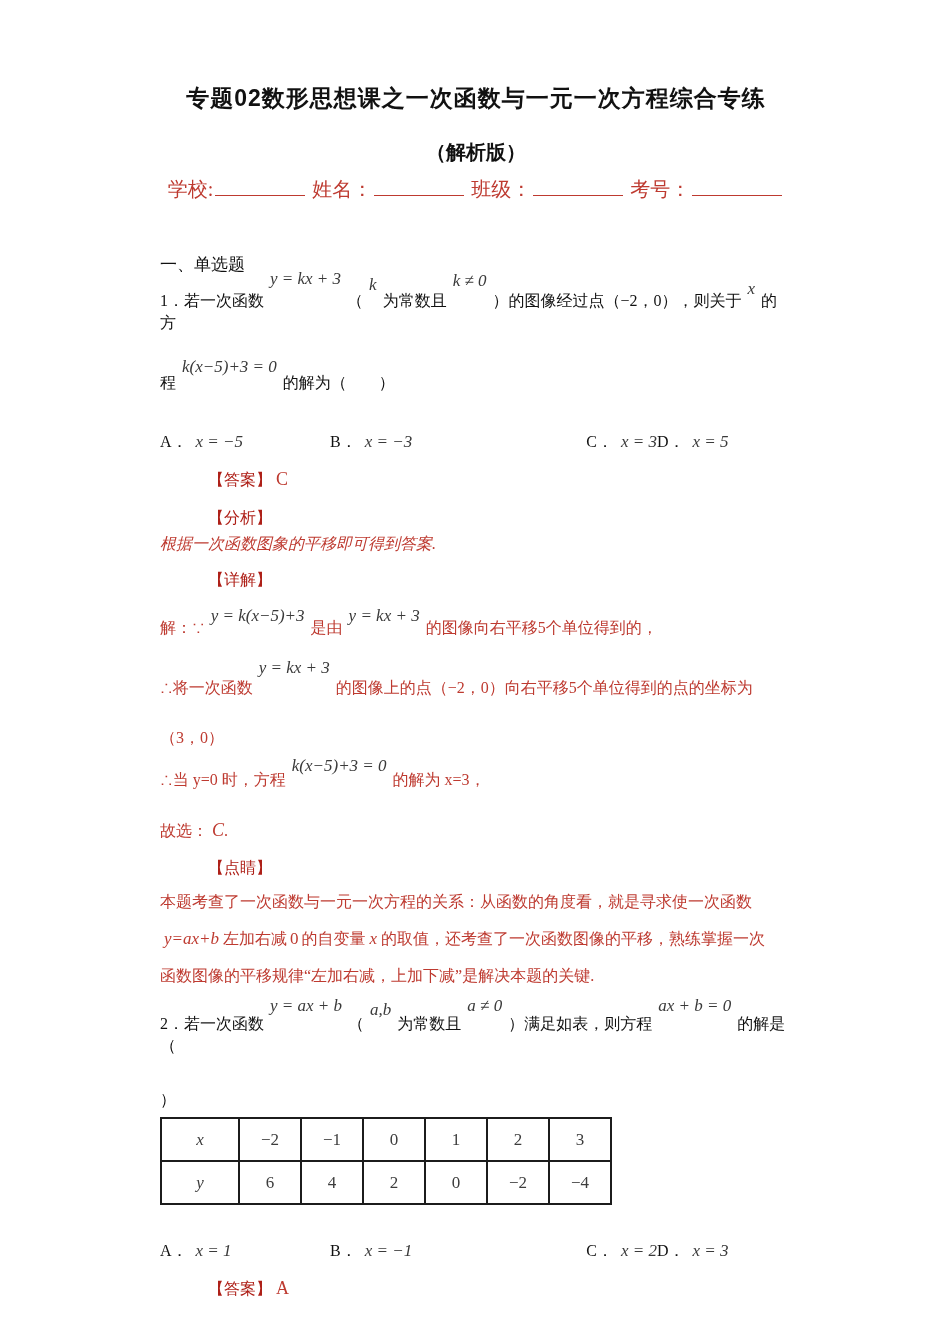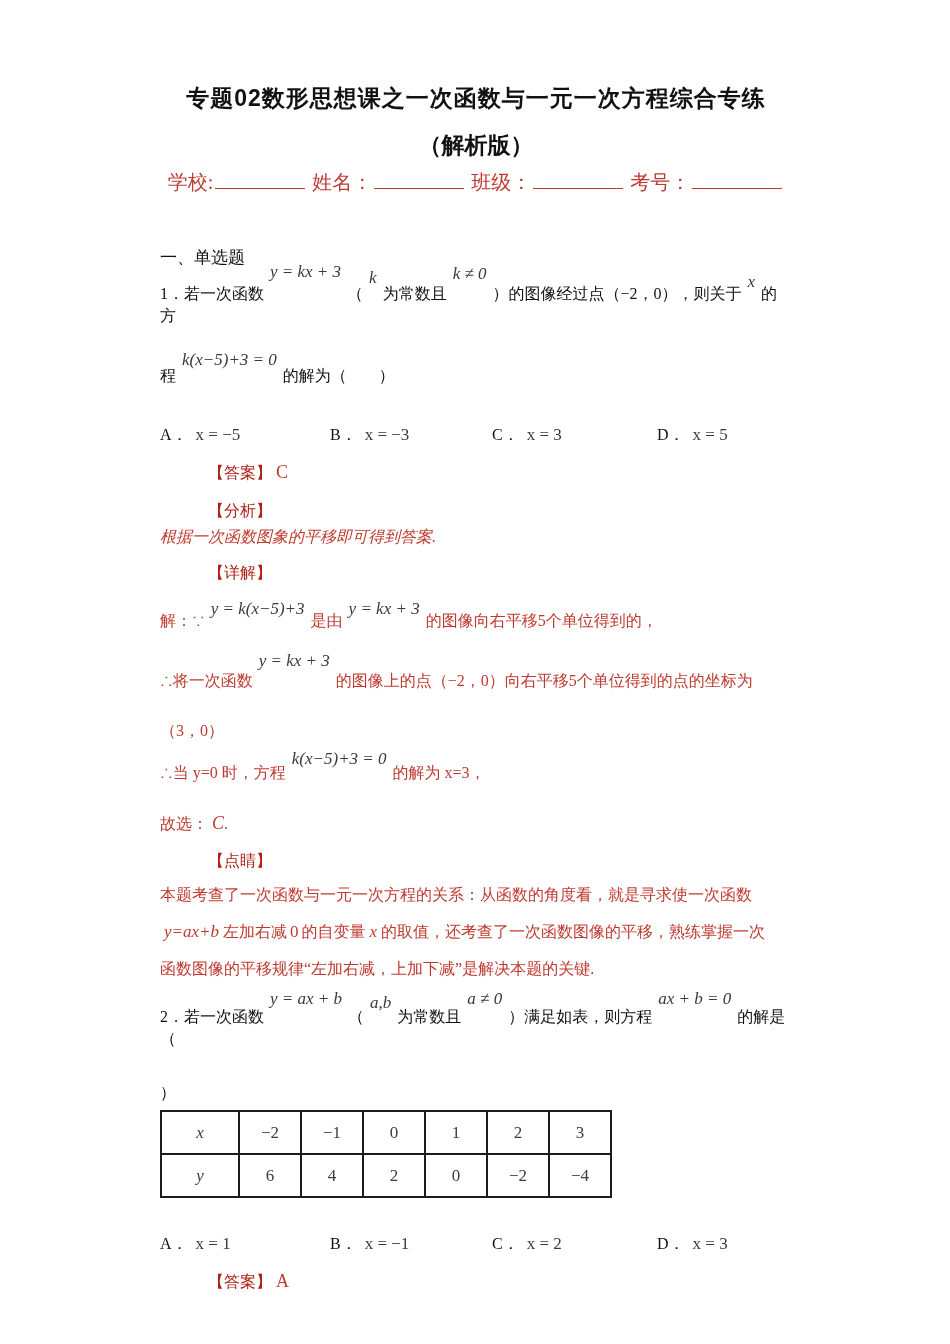--- a/index.html
+++ b/index.html
@@ -11,37 +11,37 @@
   *{box-sizing:border-box;}
   html,body{margin:0;padding:0;}
   body{
     width:950px;height:1344px;background:#ffffff;
     font-family:"Liberation Serif","DejaVu Serif",serif;
     color:var(--ink);
   }
   .page{position:relative;width:950px;height:1344px;overflow:hidden;padding:84px 158px 0 160px;}
   .title{text-align:center;font-size:23px;font-weight:bold;line-height:28px;
          font-family:"Liberation Sans","DejaVu Sans",sans-serif;letter-spacing:1px;}
-  .subtitle{text-align:center;font-size:23px;font-weight:bold;margin-top:19px;line-height:28px;
+  .subtitle{text-align:center;font-size:20px;font-weight:bold;margin-top:26px;line-height:28px;
             font-family:"Liberation Sans","DejaVu Sans",sans-serif;}
   .info{margin-top:12px;text-align:center;color:var(--red-body);font-size:20px;line-height:22px;}
   .blank{display:inline-block;width:90px;height:15px;border-bottom:1px solid currentColor;margin:0 2px;}
   .section-heading{margin-top:54px;font-size:17px;line-height:22px;}
   .line{font-size:16px;line-height:22px;}
   .m{font-style:italic;color:var(--math);font-size:17px;display:inline-block;position:relative;margin:0 6px;white-space:nowrap;}
   .mred{font-style:italic;color:var(--red-body);font-size:17px;margin:0 4px;}
   .mnum{color:var(--red-body);font-size:17px;margin:0 3px;}
   .r12{top:-12px;} .r14{top:-14px;} .r16{top:-16px;} .r18{top:-18px;} .r20{top:-20px;} .r24{top:-22px;}
   .red{color:var(--red-body);}
   .hdr{color:var(--red-hdr);margin-left:48px;}
   .ansletter{color:var(--red-body);font-size:18px;margin-left:4px;}
   .ansletter-it{color:var(--red-body);font-size:18px;font-style:italic;margin-left:4px;}
   .options{display:flex;font-size:16px;line-height:24px;}
-  .opt-a{width:170px;} .opt-b{width:162px;} .opt-c{width:165px;} .opt-d{flex:1;}
-  .ov{color:var(--math);font-size:17px;margin-left:8px;white-space:nowrap;}
+  .opt-a{width:170px;} .opt-b{width:162px;} .opt-c{width:165px;text-align:right;} .opt-d{flex:1;}
+  .ov{font-style:italic;color:var(--math);font-size:17px;margin-left:8px;white-space:nowrap;}
   .qtable{border-collapse:collapse;margin-top:6px;}
   .qtable td{border:2px solid #1c1c1c;width:62px;height:43px;text-align:center;
              font-size:17px;color:#3d3d3d;padding:0;}
   .qtable td.colhead{width:78px;font-style:italic;}
   .mt14{margin-top:14px;font-family:Liberation Serif, serif;} .mt16{margin-top:16px;} .mt4{margin-top:4px;font-style:italic;}
   .mt26{margin-top:26px;} .mt38{margin-top:38px;} .mt36{margin-top:36px;}
   .mt28{margin-top:28px;} .mt20{margin-top:20px;} .mt15{margin-top:15px;}
   .mt12{margin-top:12px;} .mt32{margin-top:32px;} .mt34{margin-top:34px;}
 </style>
 </head>

